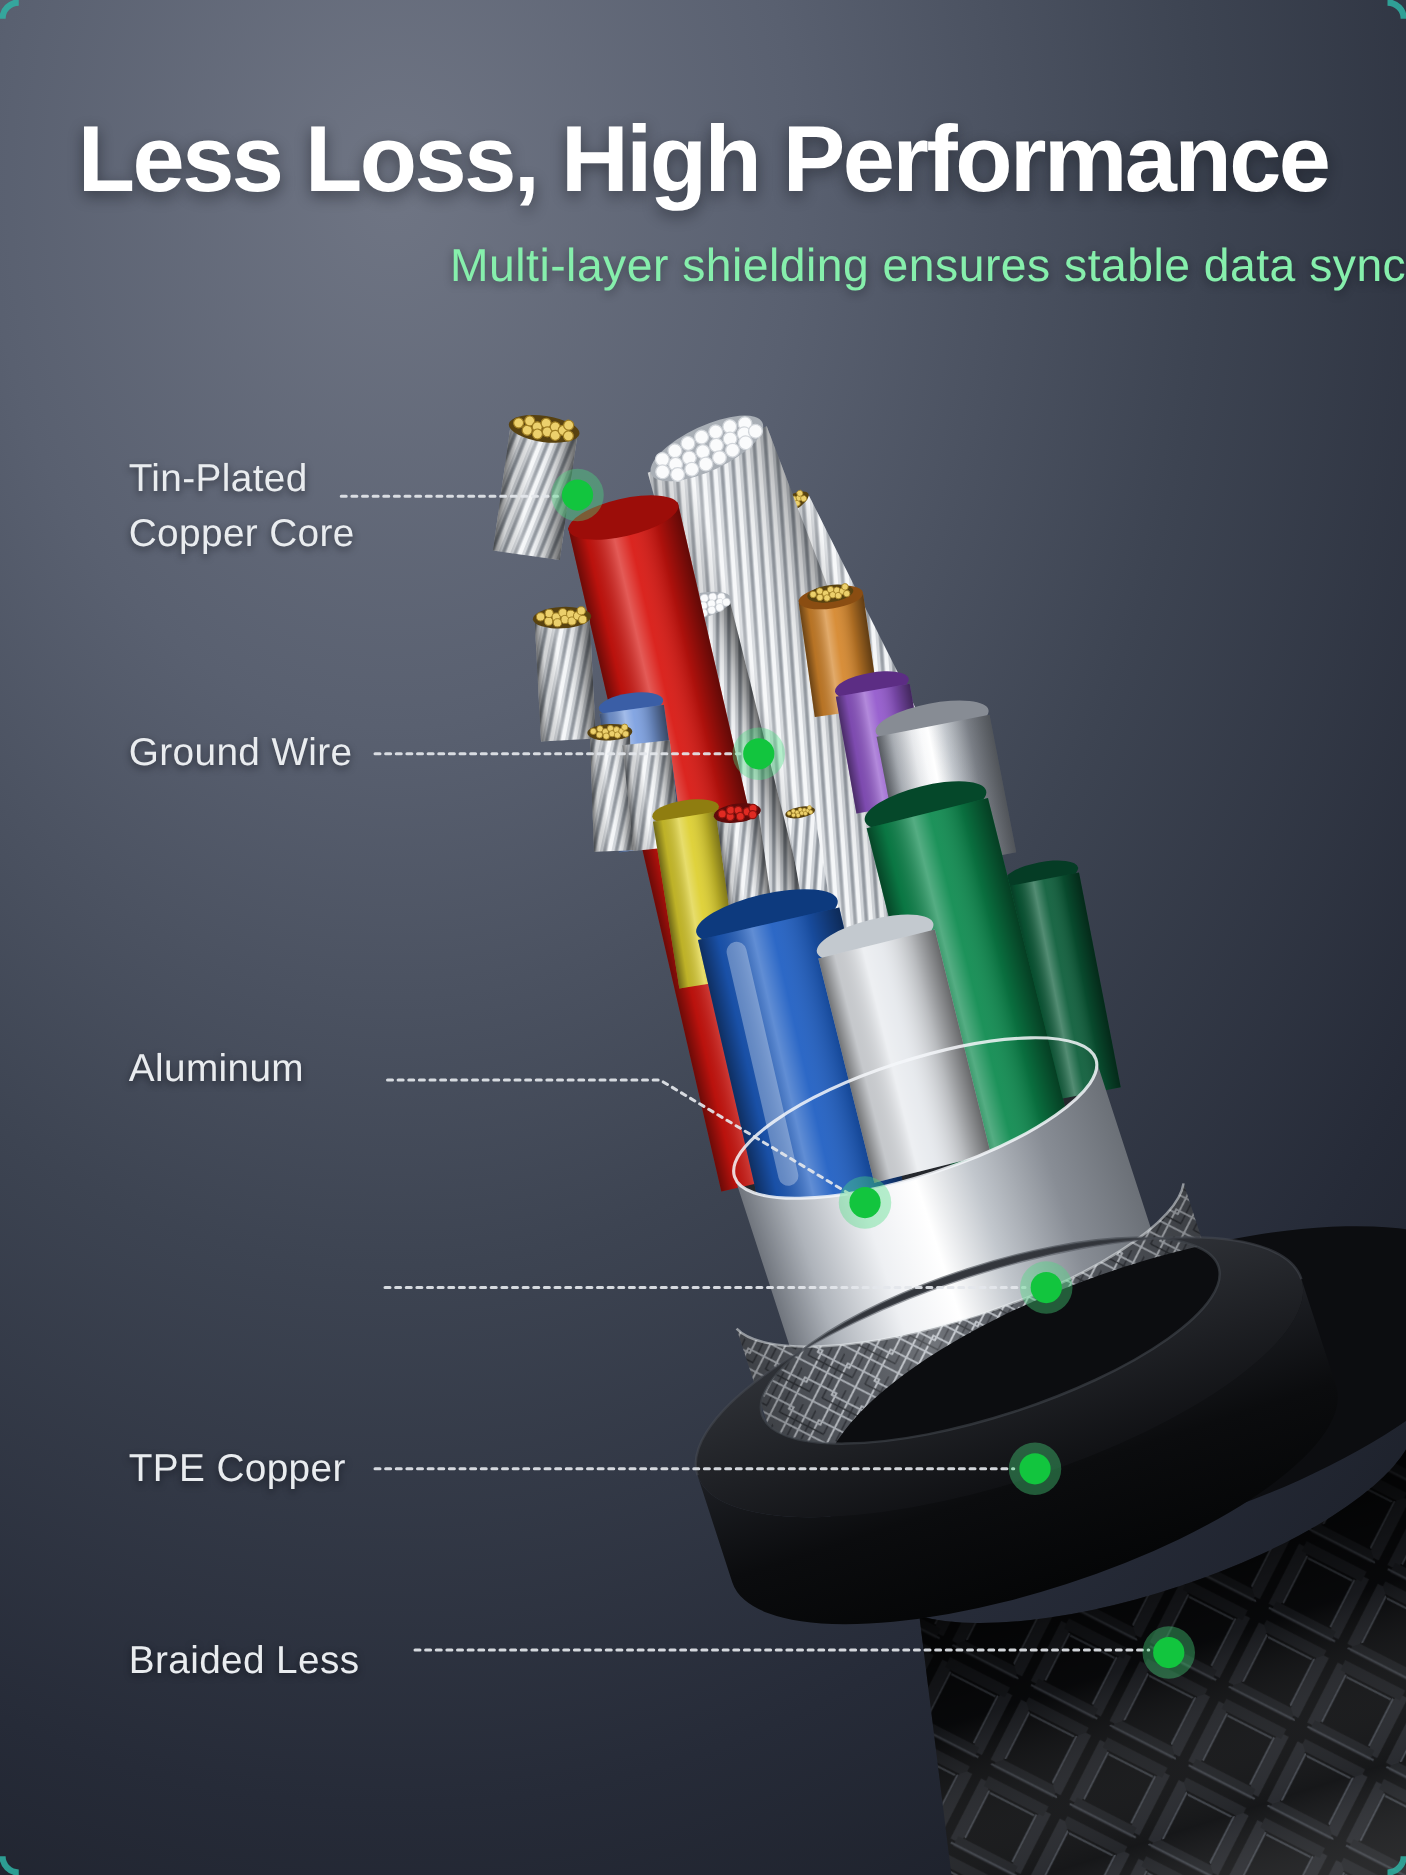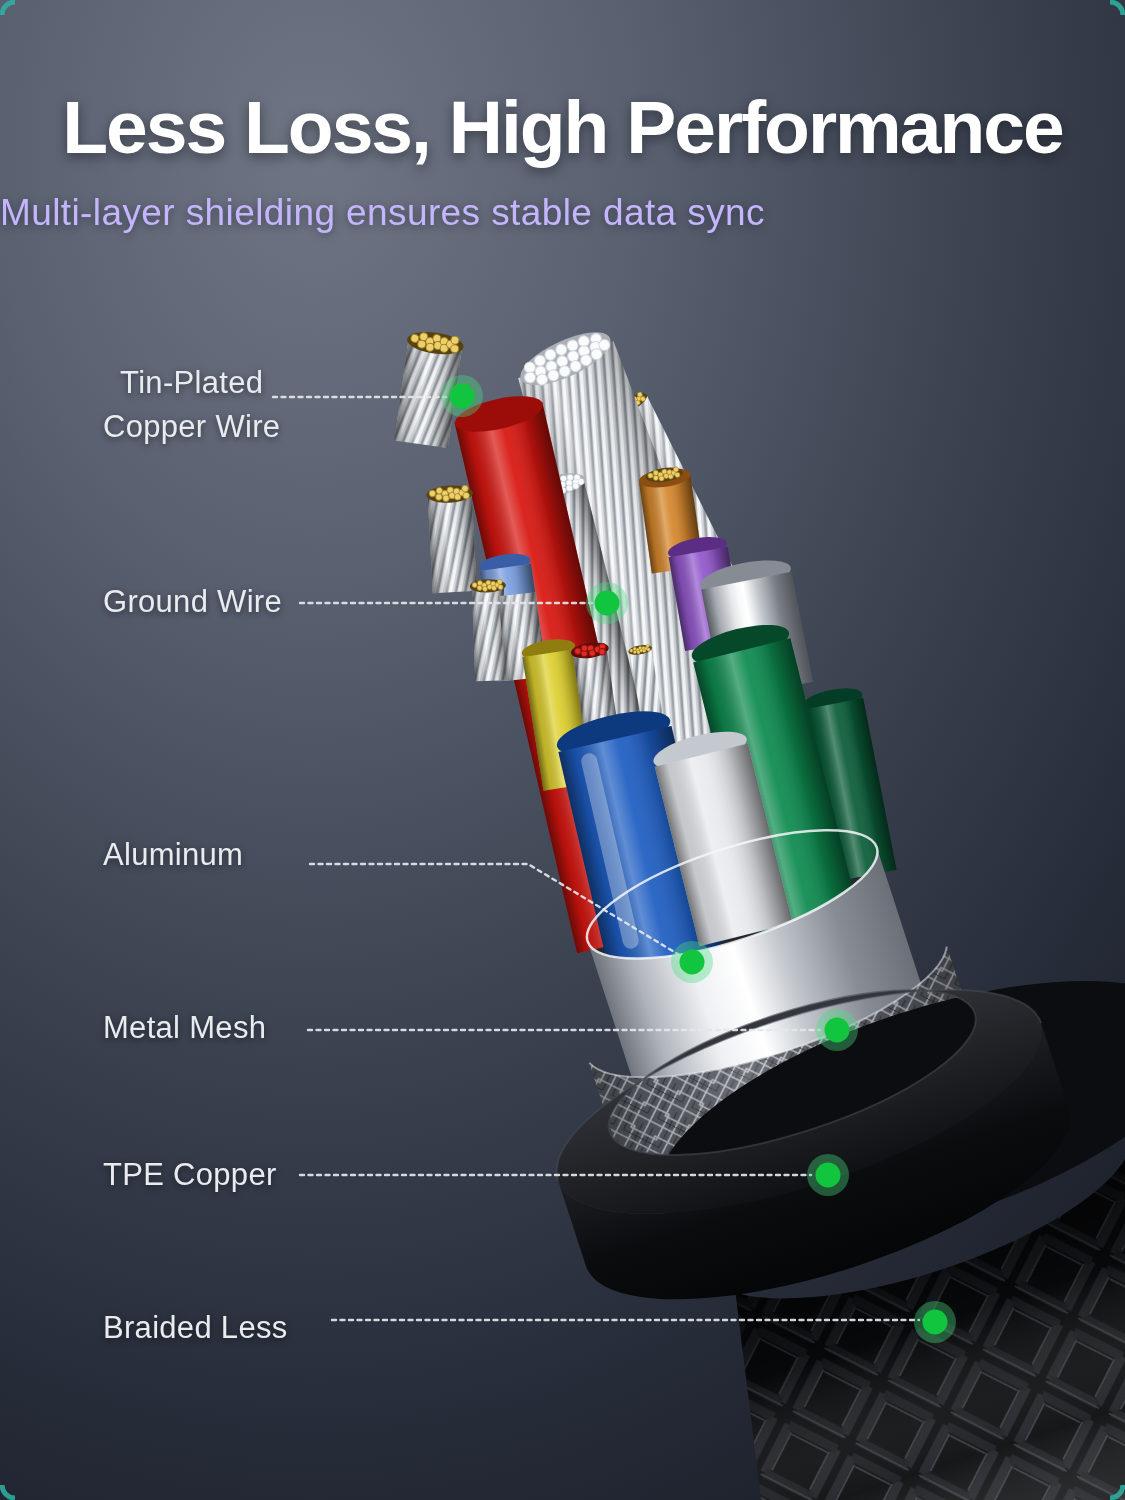--- a/index.html
+++ b/index.html
@@ -7,29 +7,29 @@
     position:relative;width:1125px;height:1500px;overflow:hidden;
     font-family:"Liberation Sans",sans-serif;
   }
   .stage svg{position:absolute;left:0;top:0;}
   .page-title{
     position:absolute;left:0;right:0;top:84px;margin:0;text-align:center;
     font-size:75px;font-weight:700;letter-spacing:-2px;color:#ffffff;
     text-shadow:0 4px 12px rgba(8,10,16,.45);white-space:nowrap;
   }
   .page-subtitle{
-    position:absolute;left:0;right:0;top:192px;margin:0;text-align:left;
-    font-size:37px;font-weight:400;letter-spacing:.4px;color:#c4b5fd;
+    position:absolute;left:0;right:0;top:192px;margin:0;text-align:right;
+    font-size:37px;font-weight:400;letter-spacing:.4px;color:#86efac;
     text-shadow:0 2px 8px rgba(8,10,16,.4);white-space:nowrap;
   }
   .callout{
     position:absolute;left:103px;color:#e9ecef;font-size:31px;line-height:44px;
     letter-spacing:.3px;text-shadow:0 2px 6px rgba(8,10,16,.5);white-space:nowrap;
   }
-  .callout span{display:block;text-align:center;}
+  .callout span{display:block;}
 </style>
 </head>
 <body>
 
 <div class="stage">
 
   <svg width="1125" height="1500" viewBox="0 0 1125 1500">
     <defs>
       <radialGradient id="bgG" cx="0.28" cy="0.10" r="1.15">
         <stop offset="0" stop-color="#6f7584"></stop>
@@ -342,31 +342,28 @@
       <path d="M 2,1485 A 13,13 0 0 0 15,1498"></path>
       <path d="M 1110,1498 A 13,13 0 0 0 1123,1485"></path>
     </g>
   </svg>
 
   <h1 class="page-title">Less Loss, High Performance</h1>
   <p class="page-subtitle">Multi-layer shielding ensures stable data sync</p>
 
   <div class="callout" style="top:361px">
     <span>Tin-Plated</span>
-    <span>Copper Wire</span>
+    <span>Copper Core</span>
   </div>
   <div class="callout" style="top:580px">
     <span>Ground Wire</span>
   </div>
   <div class="callout" style="top:833px">
     <span>Aluminum</span>
   </div>
-  <div class="callout" style="top:1006px">
-    <span>Metal Mesh</span>
-  </div>
   <div class="callout" style="top:1153px">
     <span>TPE Copper</span>
   </div>
   <div class="callout" style="top:1306px">
     <span>Braided Less</span>
   </div>
 
 </div>
 
 </body></html>

